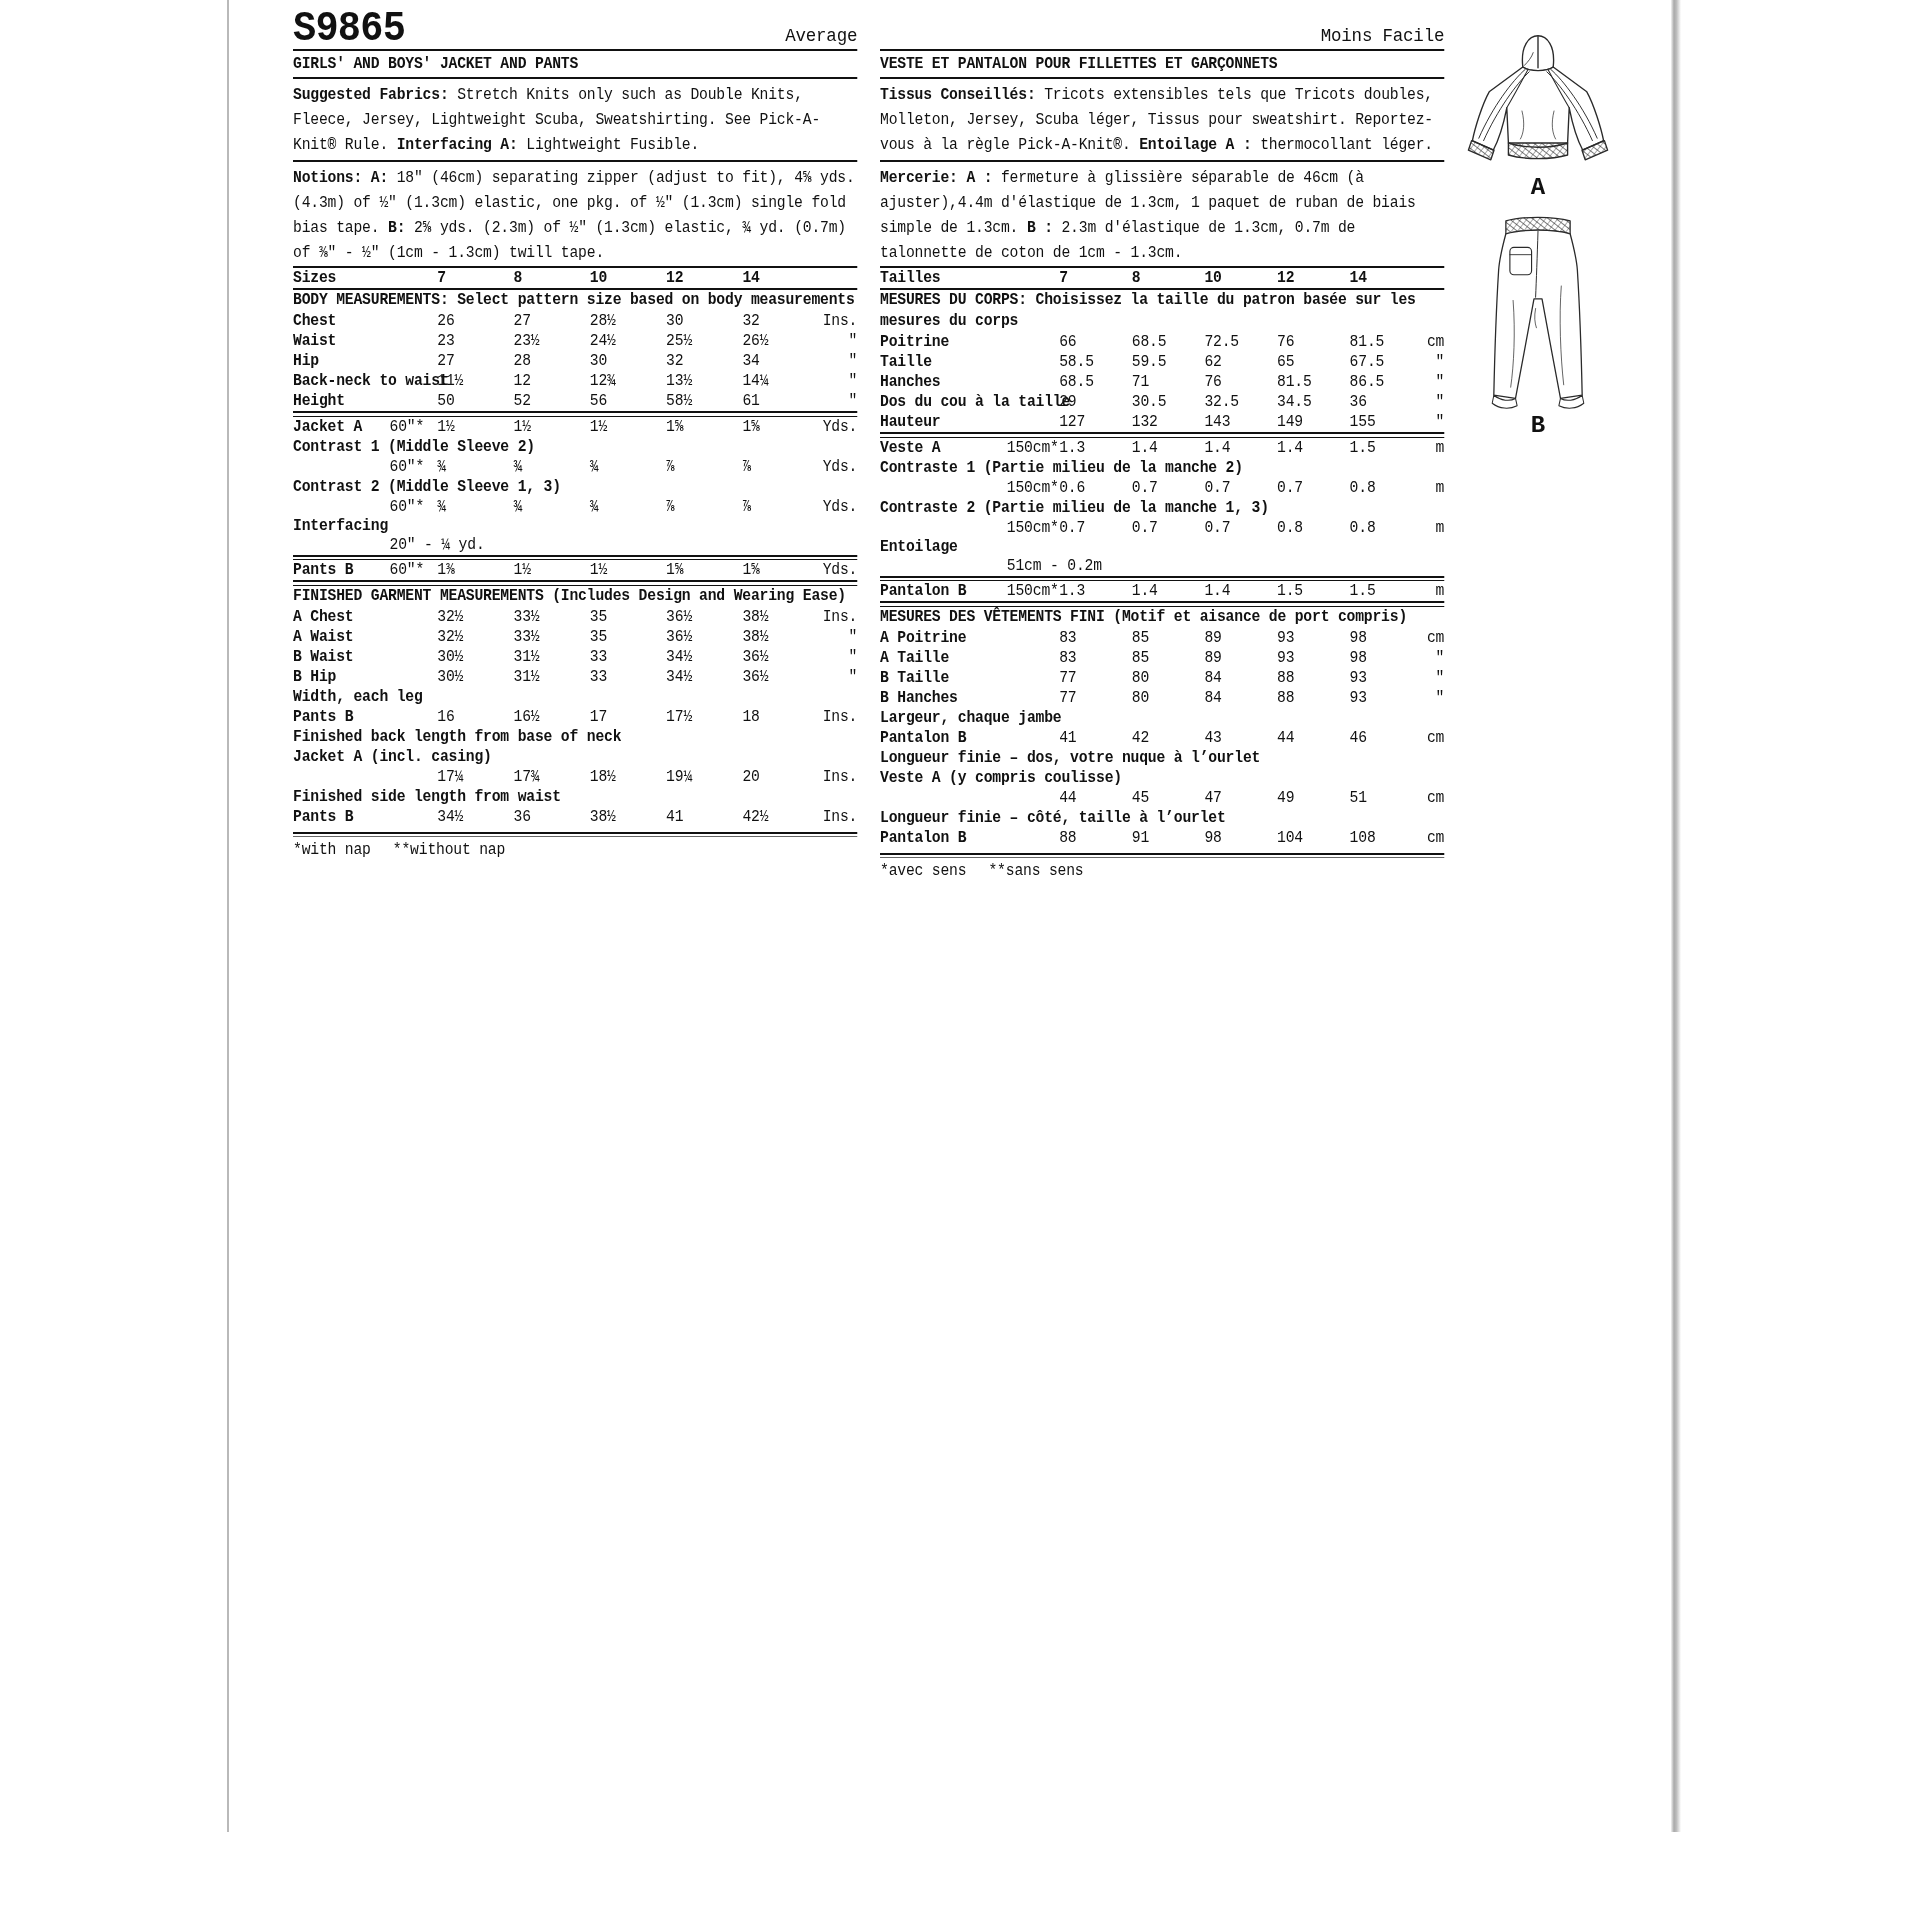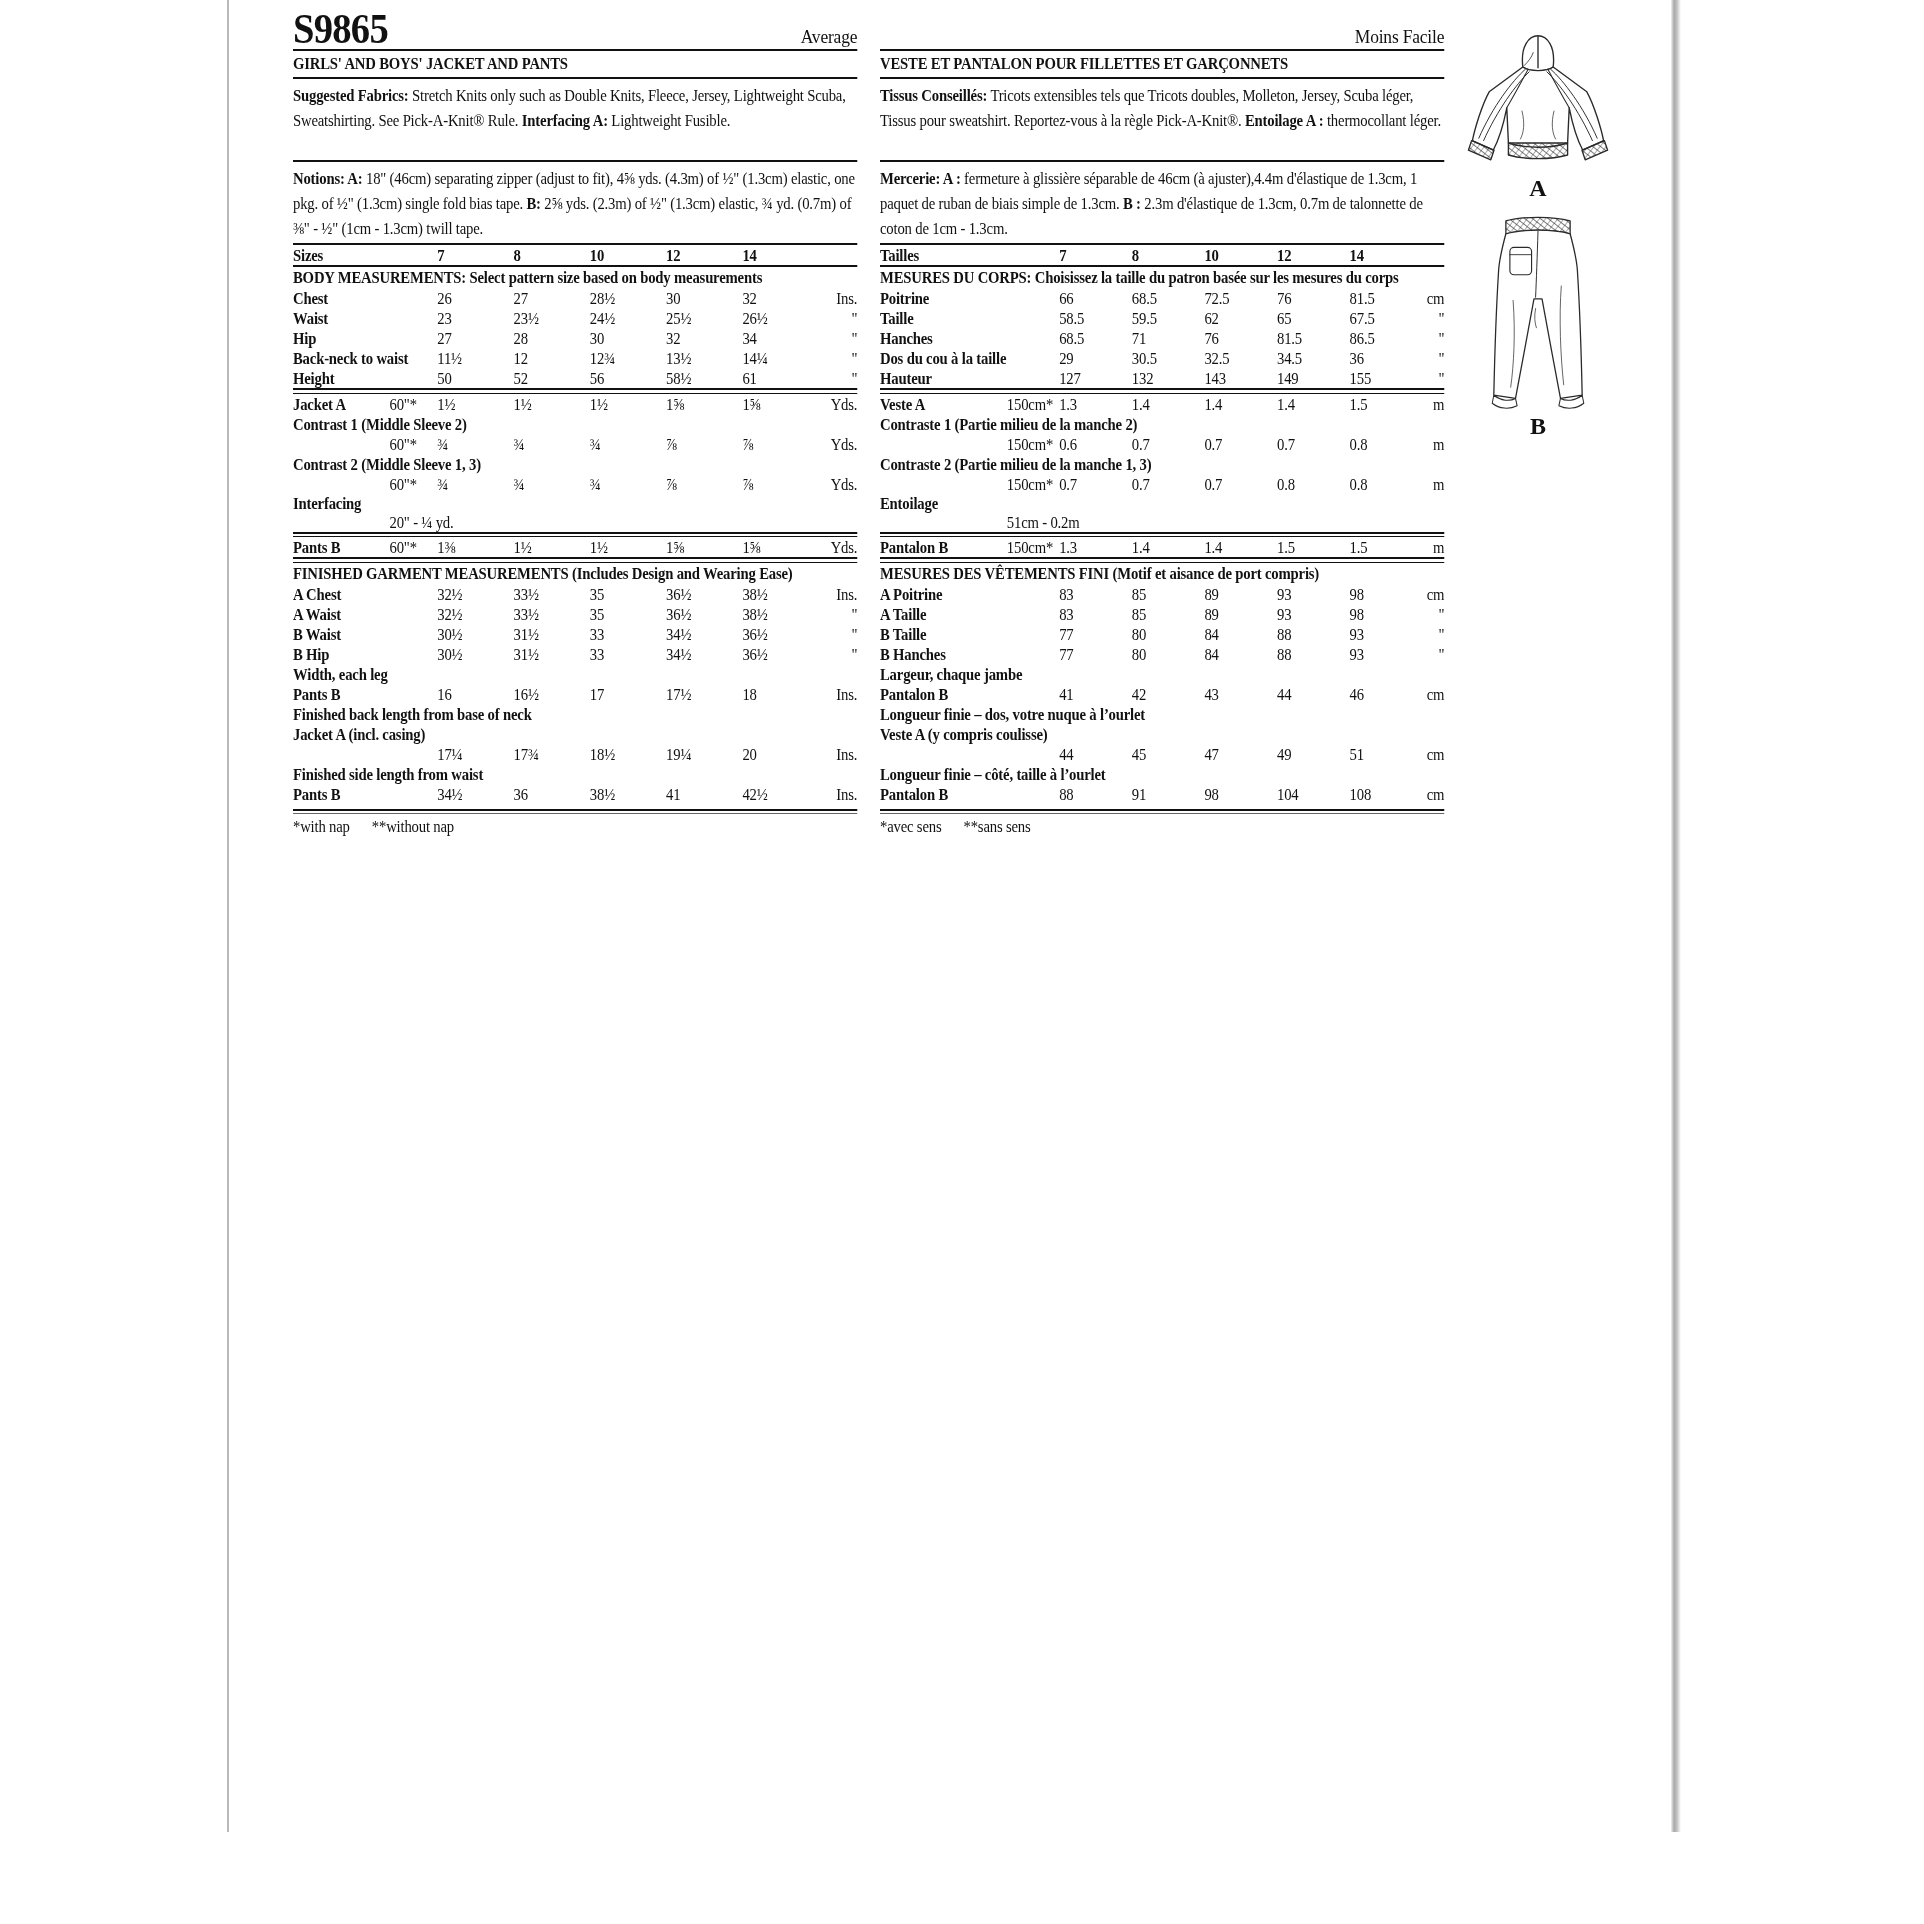--- a/index.html
+++ b/index.html
@@ -1,17 +1,17 @@
 <!DOCTYPE html>
 <html style="font-size:13px"><head>
 <meta charset="utf-8">
 <style>
   html,body{margin:0;padding:0;background:#ffffff;}
   .sheet{position:relative;width:1925px;height:1832px;background:#ffffff;overflow:hidden;
-         font-family:Liberation Serif, serif;color:#111;}
+         font-family:Liberation Mono, monospace;color:#111;}
   .edge-left{position:absolute;left:227px;top:0;width:1.6px;height:1925px;background:#b9b9b9;}
   .edge-right{position:absolute;left:1671px;top:0;width:10.4px;height:1925px;
       background:linear-gradient(90deg,#f2f2f2 0%,#a9a9a9 30%,#bdbdbd 55%,#e9e9e9 85%,#fff 100%);}
 
   .col{position:absolute;top:8px;width:614px;transform:scaleX(0.919);transform-origin:0 0;
        font-size:16px;letter-spacing:-0.2px;}
   .col-en{left:293px;}
   .col-fr{left:880px;}
 
   .colhead{display:flex;align-items:flex-end;justify-content:space-between;

